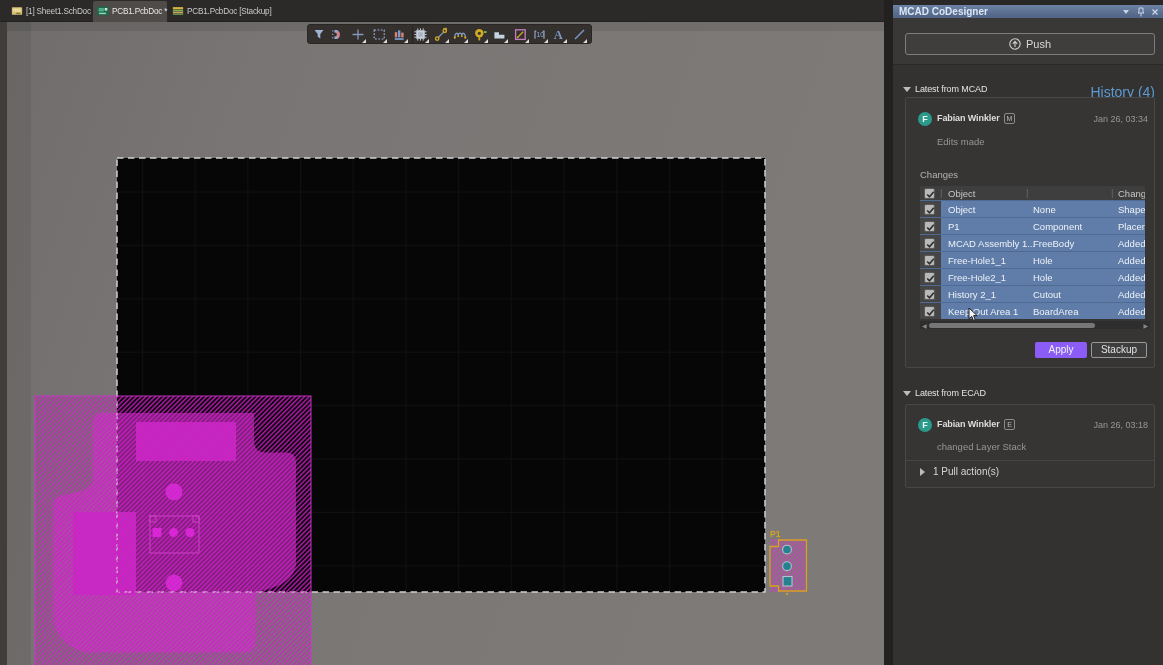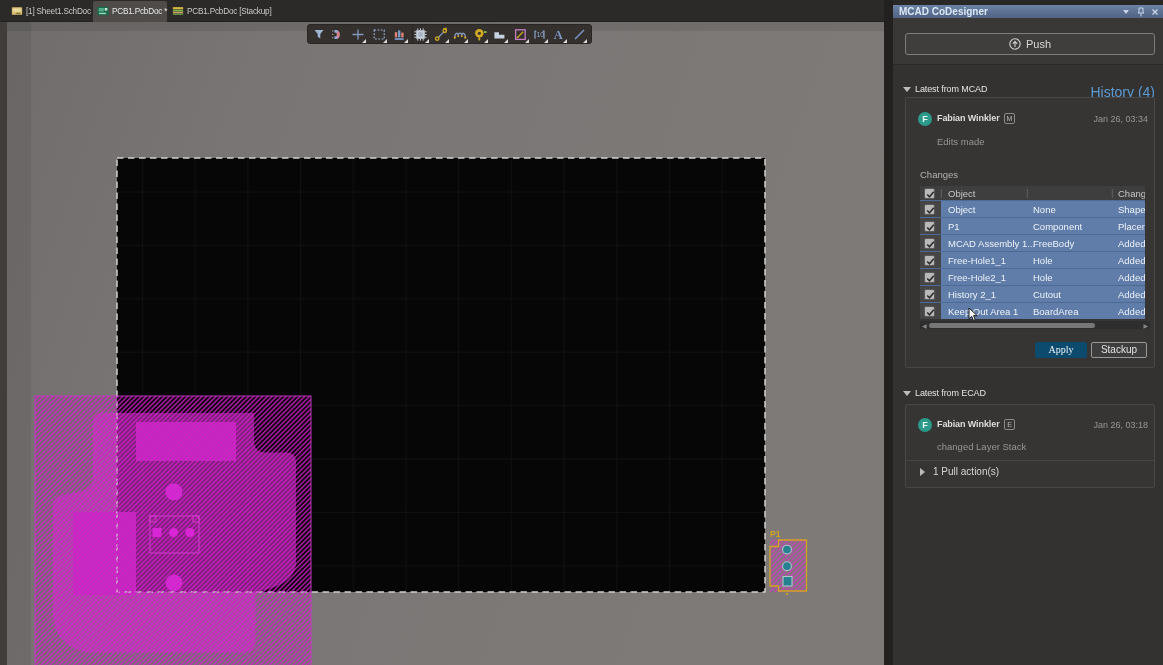--- a/index.html
+++ b/index.html
@@ -346,21 +346,21 @@
           <span class="c3">Added</span>
         </div>
       </div>
 
     <div style="position:absolute;left:14px;top:223px;width:230px;height:8px;background:#2e2e2e;border-radius:1px;">
       <div style="position:absolute;left:9px;top:1.5px;width:166px;height:5px;background:#777;border-radius:2.5px;"></div>
       <div style="position:absolute;left:2px;top:1px;color:#888;font-size:6px;">◀</div>
       <div style="position:absolute;right:2px;top:1px;color:#888;font-size:6px;">▶</div>
     </div>
 
-    <div class="btn" style="left:129px;top:244px;width:52px;height:16px;background:#0c4a6e;color:#f0f4fa;line-height:16px;font-family:Liberation Serif, serif;">Apply</div>
+    <div class="btn" style="left:129px;top:244px;width:52px;height:16px;background:#8b5cf6;color:#f0f4fa;line-height:16px;">Apply</div>
     <div class="btn" style="left:185px;top:244px;width:56px;height:16px;background:#3d3d3d;border:1px solid #989898;color:#e2e2e2;line-height:14px;">Stackup</div>
   </div>
 
   <div class="sechead" style="left:22px;top:388px;">Latest from ECAD</div>
   <div style="position:absolute;left:10px;top:391px;width:0;height:0;border-left:4px solid transparent;border-right:4px solid transparent;border-top:5px solid #bdbdbd;"></div>
 
   <div class="card" style="top:404px;height:84px;">
     <div class="avatar" style="left:12px;top:13px;">F</div>
     <div class="uname" style="left:31px;top:14px;">Fabian Winkler</div>
     <div class="badge" style="left:98px;top:14px;">E</div>

